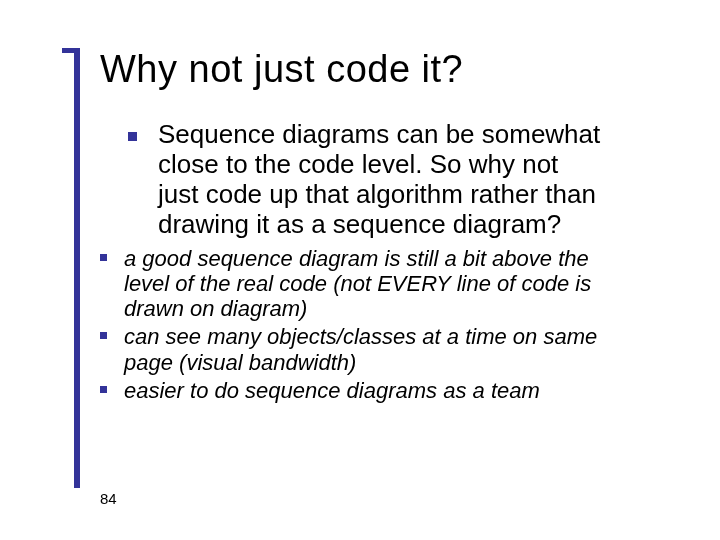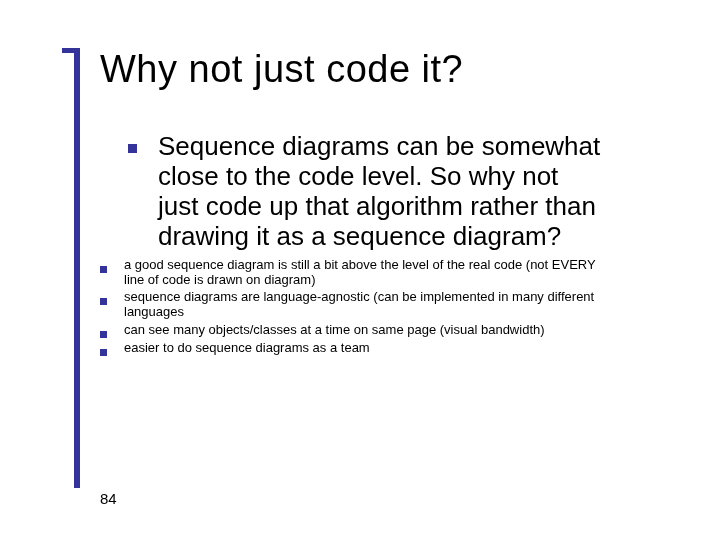--- a/index.html
+++ b/index.html
@@ -38,21 +38,21 @@
     position: absolute;
     left: 100px;
     top: 48px;
     font-size: 38px;
     font-weight: 400;
     letter-spacing: 0.5px;
   }
   .body {
     position: absolute;
     left: 100px;
-    top: 132px;
+    top: 120px;
     right: 30px;
   }
   .lvl1 {
     position: relative;
     padding-left: 58px;
     font-size: 26px;
     line-height: 1.15;
     margin-bottom: 6px;
   }
   .lvl1 .bullet {
@@ -63,23 +63,24 @@
     height: 9px;
     background: #333399;
   }
   .lvl2-list {
     position: relative;
     margin-top: 4px;
   }
   .lvl2 {
     position: relative;
     padding-left: 24px;
-    font-size: 13px;
+    font-size: 22px;
     line-height: 1.15;
     margin-bottom: 3px;
+    font-style: italic;
   }
   .lvl2 .bullet {
     position: absolute;
     left: 0px;
     top: 8px;
     width: 7px;
     height: 7px;
     background: #333399;
   }
   .pagenum {
@@ -107,24 +108,20 @@
       <span>Sequence diagrams can be somewhat close to the code level. So why not just code up that algorithm rather than drawing it as a sequence diagram?</span>
     </div>
 
     <div class="lvl2-list">
       <div class="lvl2">
         <span class="bullet"></span>
         <span>a good sequence diagram is still a bit above the level of the real code (not EVERY line of code is drawn on diagram)</span>
       </div>
       <div class="lvl2">
         <span class="bullet"></span>
-        <span>sequence diagrams are language-agnostic (can be implemented in many different languages</span>
-      </div>
-      <div class="lvl2">
-        <span class="bullet"></span>
       </div>
       <div class="lvl2">
         <span class="bullet"></span>
         <span>can see many objects/classes at a time on same page (visual bandwidth)</span>
       </div>
       <div class="lvl2">
         <span class="bullet"></span>
         <span>easier to do sequence diagrams as a team</span>
       </div>
     </div>

